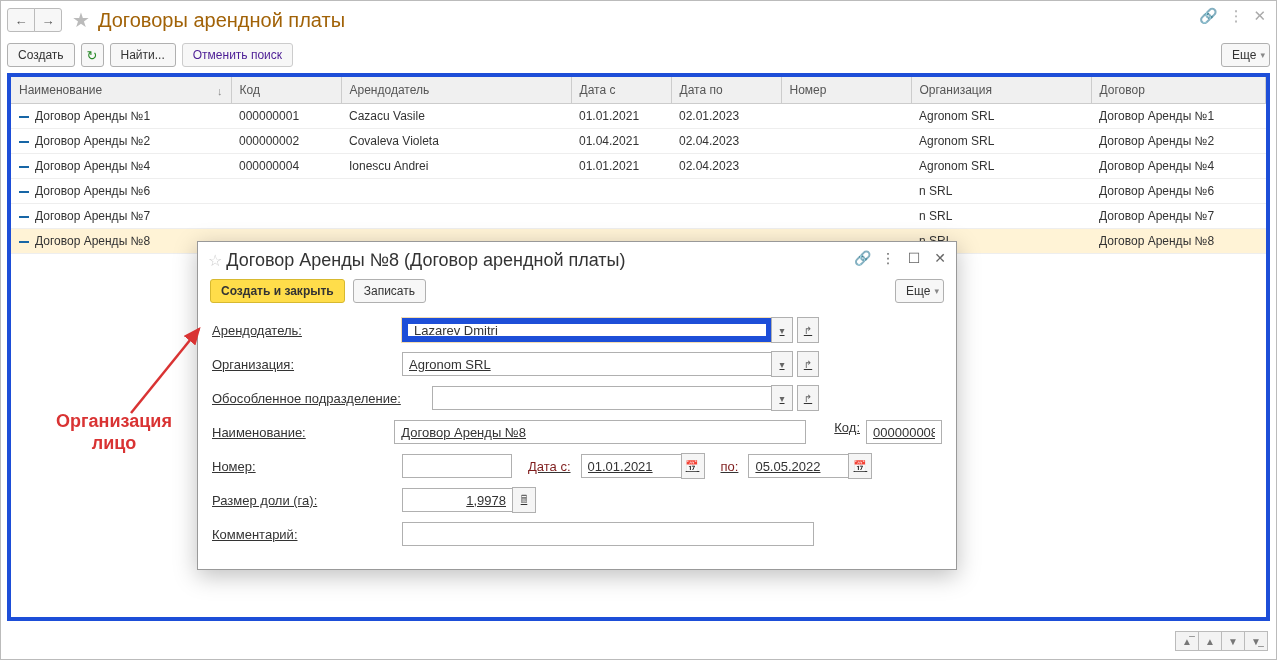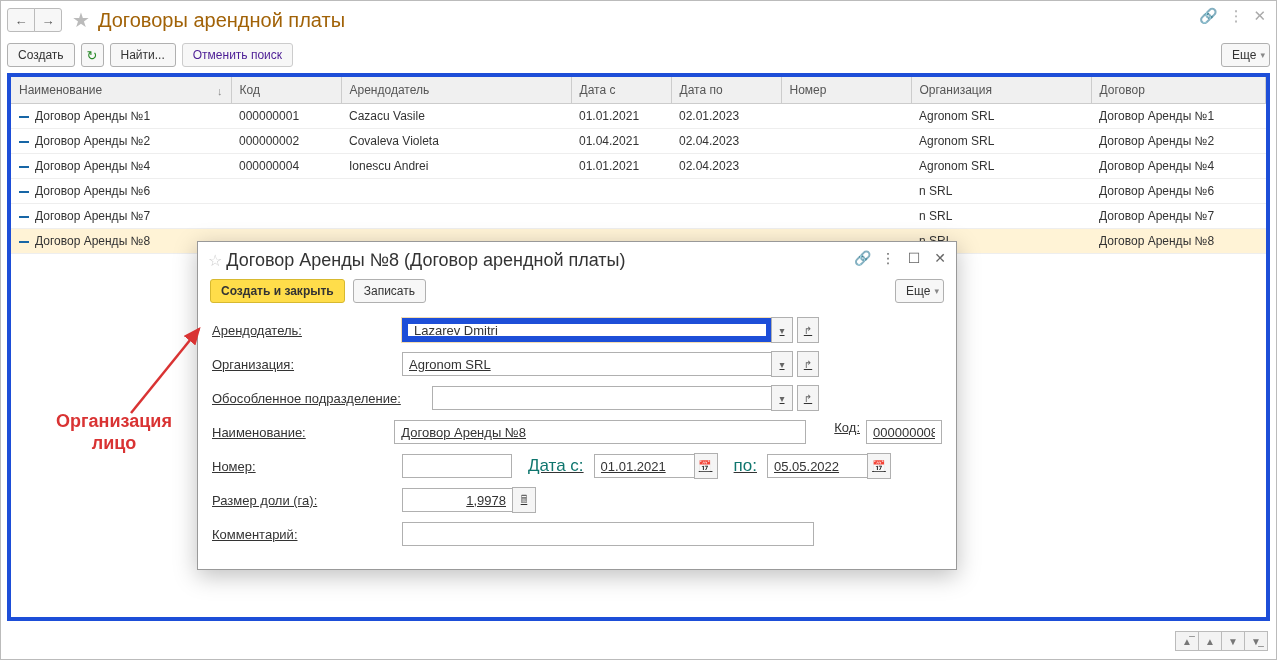--- a/index.html
+++ b/index.html
@@ -252,21 +252,21 @@
   .date-wrap { display:flex; align-items:center; }
   .date-wrap .tin { width: 100px; border-right: none; }
   .date-btn {
     width: 22px; height: 24px;
     border:1px solid #b0b0b0;
     background:#f5f5f5;
     display:flex; align-items:center; justify-content:center;
     cursor:pointer;
     font-size:11px; color:#666;
   }
-  .midlabel { margin: 0 10px 0 16px; color:#0f766e; font-size:17px;}
+  .midlabel { margin: 0 10px 0 16px; color:#7f1d1d; font-size:13px;}
 
   .red-box {
     position: absolute;
     border: 3px solid #d93333;
     pointer-events: none;
   }
   .redbox-1 {
     left: 202px; top: 482px; width: 330px; height: 30px;
   }
 

